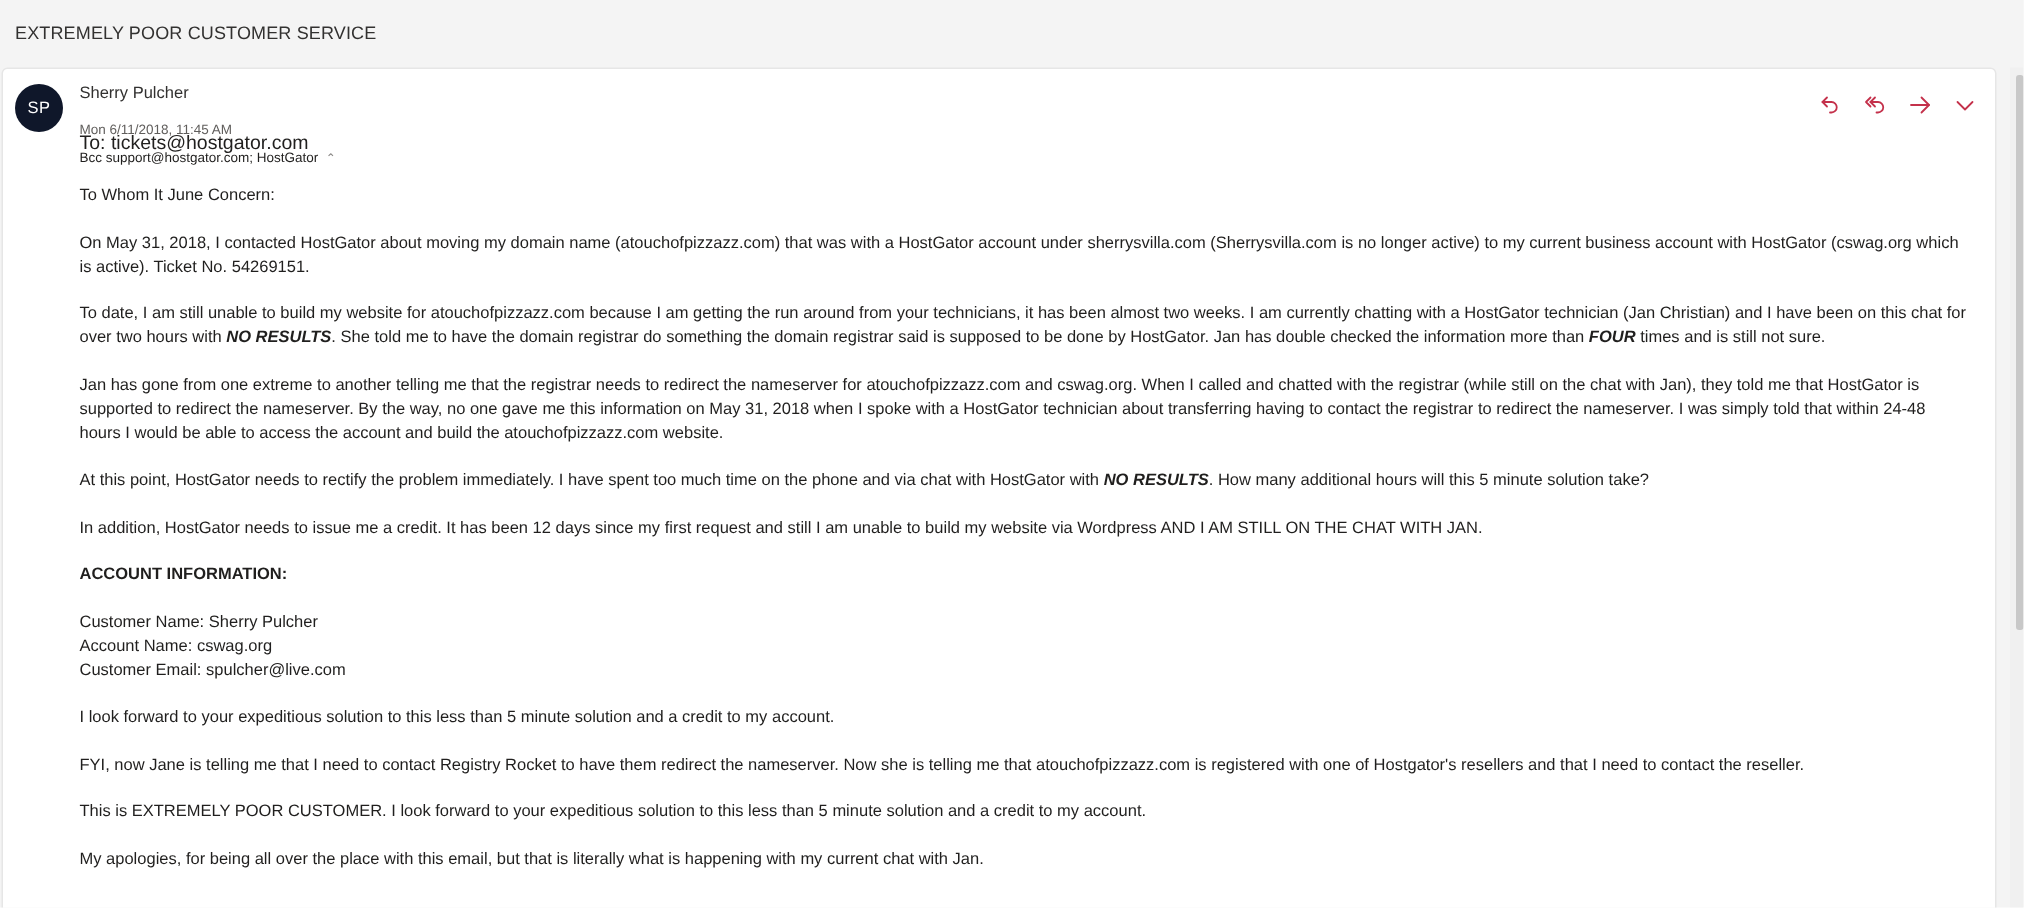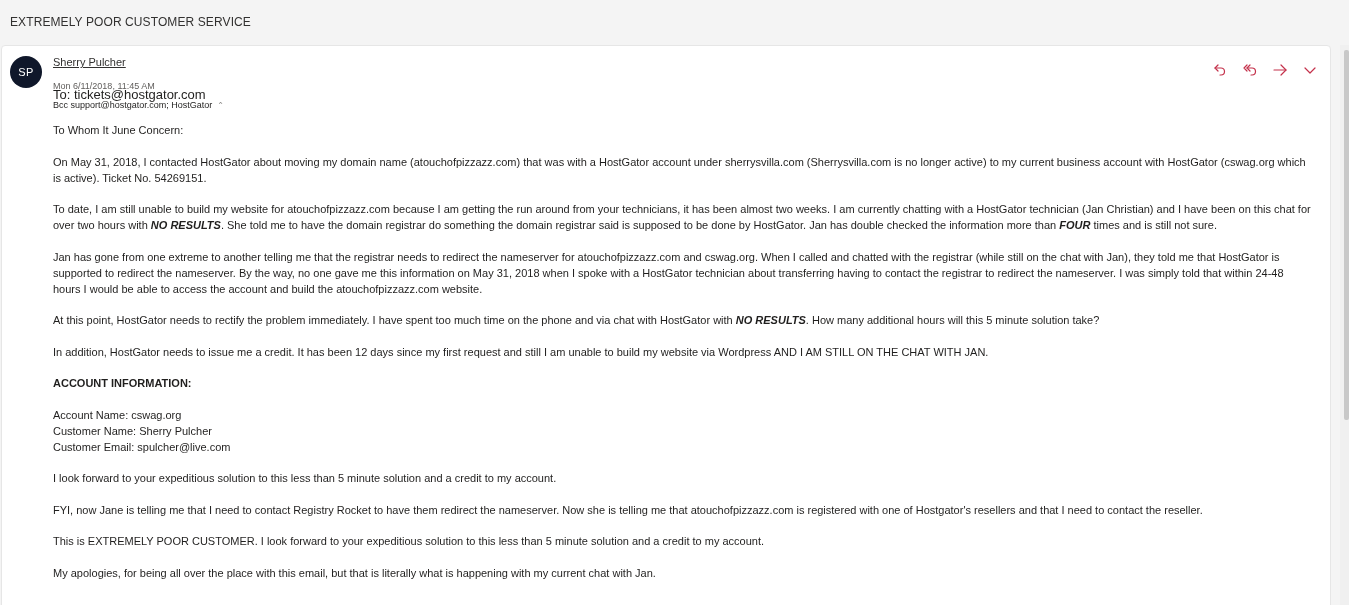--- a/index.html
+++ b/index.html
@@ -23,21 +23,21 @@
     background: #ffffff;
     border: 1px solid #e6e6e6;
     border-radius: 4px;
   }
   .avatar {
     position: absolute; left: 10px; top: 56px; width: 32px; height: 32px;
     border-radius: 50%; background: #0f172a; color: #fff;
     font-size: 11px; display: flex; align-items: center; justify-content: center;
     letter-spacing: 0.3px;
   }
-  .sender { position: absolute; left: 53px; top: 56px; font-size: 11px; color: #323130; text-decoration: underline; }
+  .sender { position: absolute; left: 53px; top: 56px; font-size: 11px; color: #323130; }
   .date { position: absolute; left: 53px; top: 81px; font-size: 9px; color: #605e5c; }
   .to-line { position: absolute; left: 53px; top: 87px; font-size: 13px; color: #201f1e; text-align: right; }
   .bcc-line { position: absolute; left: 53px; top: 100px; font-size: 9px; color: #201f1e; display: flex; align-items: center; gap: 5px; }
   .bcc-toggle { font-size: 8px; color: #8a8886; cursor: pointer; }
   .actions {
     position: absolute; top: 60px; left: 1210px; display: flex; gap: 10px;
   }
   .act {
     width: 20px; height: 20px; display: flex; align-items: center; justify-content: center;
     cursor: pointer;
@@ -104,22 +104,22 @@
 </div>
 
 <div class="body-text">
   <p>To  Whom It June Concern:</p>
   <p>On May 31, 2018, I contacted HostGator about moving my domain name (atouchofpizzazz.com) that was with a HostGator account under sherrysvilla.com (Sherrysvilla.com is no longer active) to my current business account with HostGator (cswag.org which is active). Ticket No. 54269151.</p>
   <p><span>To date, I am still unable to build my website for atouchofpizzazz.com because I am getting the run around from your technicians, it has been almost two weeks. I am currently chatting with a HostGator technician (Jan Christian) and I have been on this chat for over two hours with </span><b><i>NO RESULTS</i></b><span>. She told me to have the domain registrar do something the domain registrar said is supposed to be done by HostGator. Jan has double checked the information more than </span><b><i>FOUR</i></b><span> times and is still not sure.</span></p>
   <p>Jan has gone from one extreme to another telling me that the registrar needs to redirect the nameserver for atouchofpizzazz.com and cswag.org. When I called and chatted with the registrar (while still on the chat with Jan), they told me that HostGator is supported to redirect the nameserver. By the way, no one gave me this information on May 31, 2018 when I spoke with a HostGator technician about transferring having to contact the registrar to redirect the nameserver. I was simply told that within 24-48 hours I would be able to access the account and build the atouchofpizzazz.com website.</p>
   <p><span>At this point, HostGator needs to rectify the problem immediately. I have spent too much time on the phone and via chat with HostGator with </span><b><i>NO RESULTS</i></b><span>. How many additional hours will this 5 minute solution take?</span></p>
   <p>In addition, HostGator needs to issue me a credit. It has been 12 days since my first request and still I am unable to build my website via Wordpress AND I AM STILL ON THE CHAT WITH JAN.</p>
   <p><b>ACCOUNT INFORMATION:</b></p>
+  <p class="tight">Customer Name:  Sherry Pulcher</p>
   <p class="tight">Account Name:  cswag.org</p>
-  <p class="tight">Customer Name:  Sherry Pulcher</p>
   <p>Customer Email:  spulcher@live.com</p>
   <p>I look forward to your expeditious solution to this less than 5 minute solution and a credit to my account.</p>
   <p>FYI, now Jane is telling me that I need to contact Registry Rocket to have them redirect the nameserver. Now she is telling me that atouchofpizzazz.com is registered with one of Hostgator's resellers and that I need to contact the reseller.</p>
   <p>This is EXTREMELY POOR CUSTOMER. I look forward to your expeditious solution to this less than 5 minute solution and a credit to my account.</p>
   <p>My apologies, for being all over the place with this email, but that is literally what is happening with my current chat with Jan.</p>
 </div>
 
 <div class="scroll-track"></div>
 <div class="scroll-thumb"></div>
 

